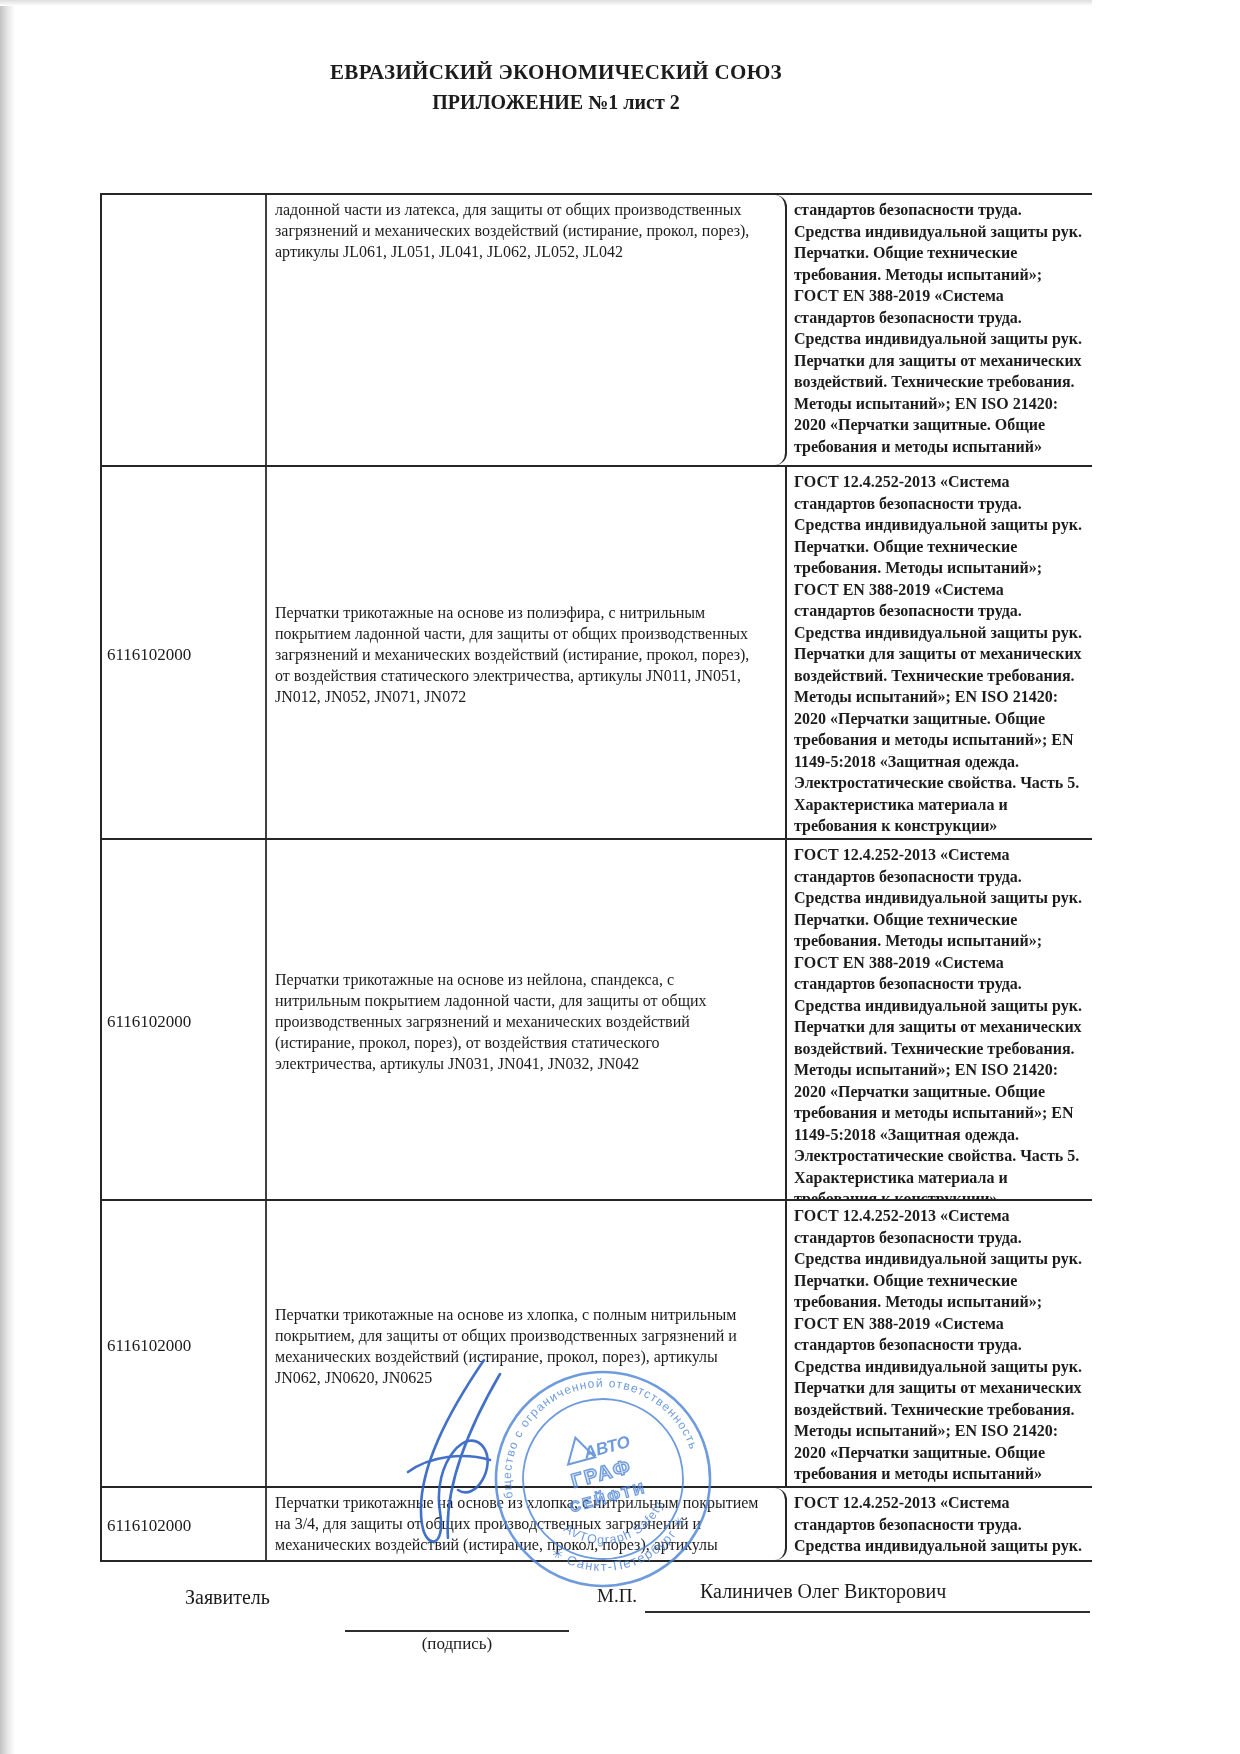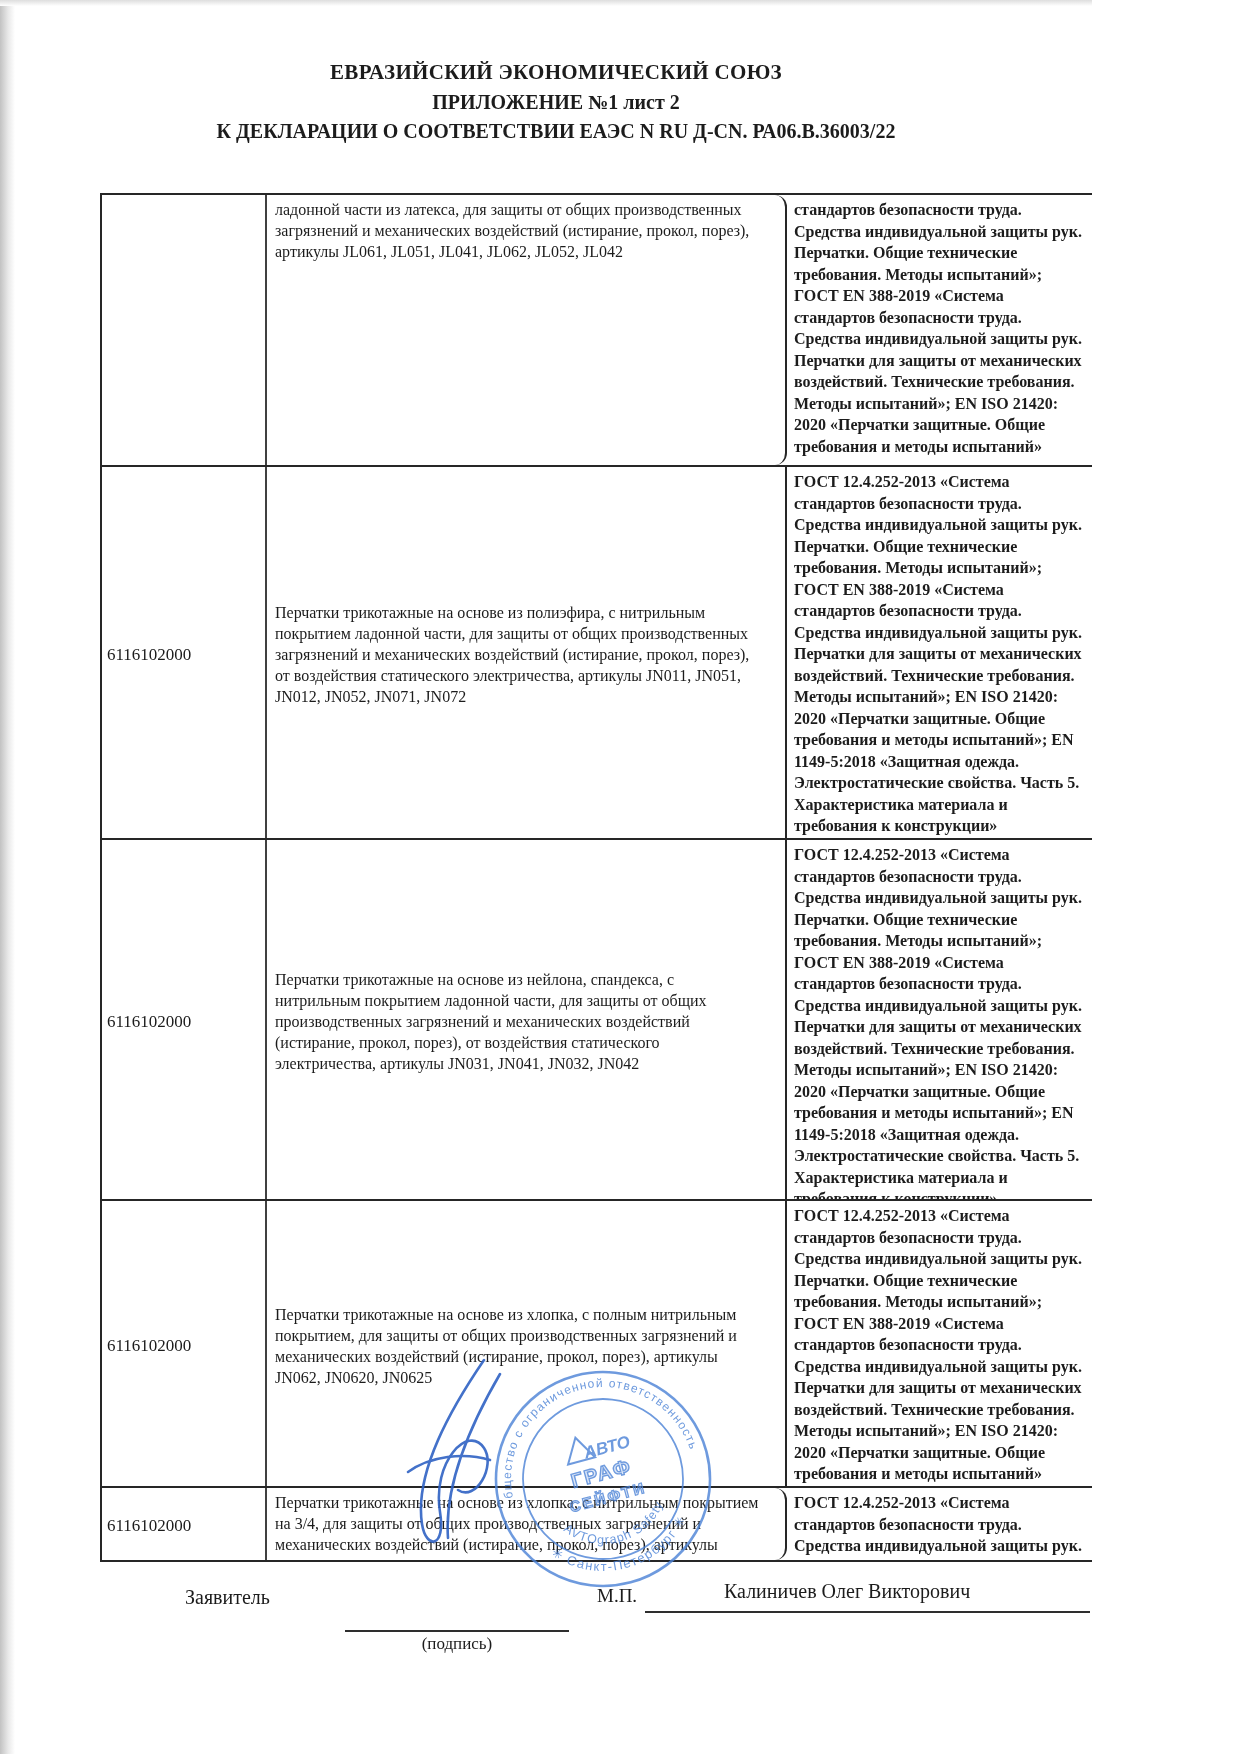--- a/index.html
+++ b/index.html
@@ -31,38 +31,37 @@
   .c2{border-right:2px solid #262626;padding:4px 6px 0 8px;font-size:16px;line-height:21px;
       white-space:pre-line;display:flex;}
   .c3{padding:4px 4px 0 7px;font-size:16px;line-height:21.5px;white-space:pre-line;font-weight:bold;}
   .v-top{align-items:flex-start;border-radius:12px;}
   .v-center{align-items:center;}
 
   .ftr-label{position:absolute;left:185px;top:1586px;font-size:20px;font-family:Liberation Serif, serif;}
   .sig-line{position:absolute;left:345px;top:1630px;width:224px;border-top:2px solid #2e2e2e;}
   .sig-caption{position:absolute;left:345px;top:1634px;width:224px;text-align:center;font-size:17px;}
   .seal-mark{position:absolute;left:597px;top:1585px;font-size:19px;z-index:2;}
-  .fio-name{position:absolute;left:700px;top:1580px;font-size:20px;z-index:2;margin-left:24px;}
+  .fio-name{position:absolute;left:700px;top:1580px;font-size:20px;z-index:2;}
   .fio-line{position:absolute;left:645px;top:1611px;width:445px;border-top:2px solid #2e2e2e;}
   .fio-caption{position:absolute;left:645px;top:1616px;width:445px;text-align:center;font-size:17px;}
 
   .stamp{position:absolute;left:487px;top:1360px;z-index:3;opacity:.82;}
   .signature{position:absolute;left:372px;top:1352px;z-index:3;opacity:.9;}
 </style>
 </head>
 <body>
 
 <div class="sheet">
   <div class="scan-edge"></div>
   <div class="scan-edge-top"></div>
 
   <div class="hdr">
     <div class="l1">ЕВРАЗИЙСКИЙ ЭКОНОМИЧЕСКИЙ СОЮЗ</div>
     <div class="l2">ПРИЛОЖЕНИЕ №1 лист 2</div>
-    <div class="l3">К ДЕКЛАРАЦИИ О СООТВЕТСТВИИ ЕАЭС N RU Д-CN. РА06.В.36003/22</div>
   </div>
 
   <div class="tbl">
     <div class="row r1">
       <div class="cell c1"></div>
       <div class="cell c2 v-top">ладонной части из латекса, для защиты от общих производственных
 загрязнений и механических воздействий (истирание, прокол, порез),
 артикулы JL061, JL051, JL041, JL062, JL052, JL042</div>
       <div class="cell c3">стандартов безопасности труда.
 Средства индивидуальной защиты рук.

